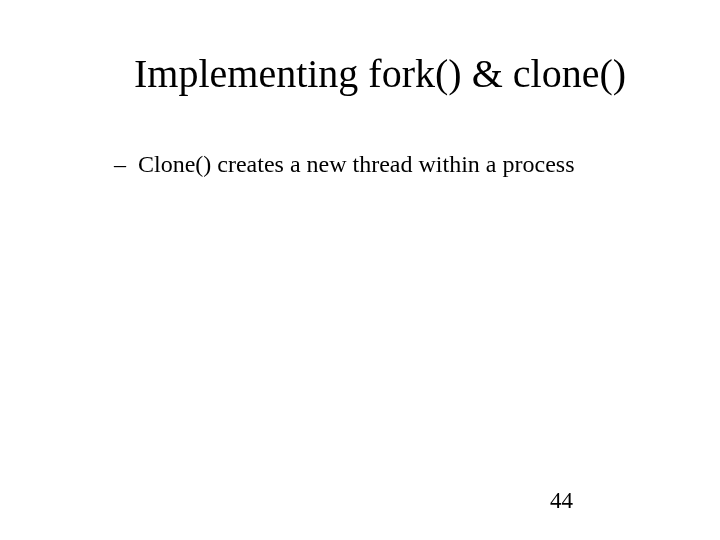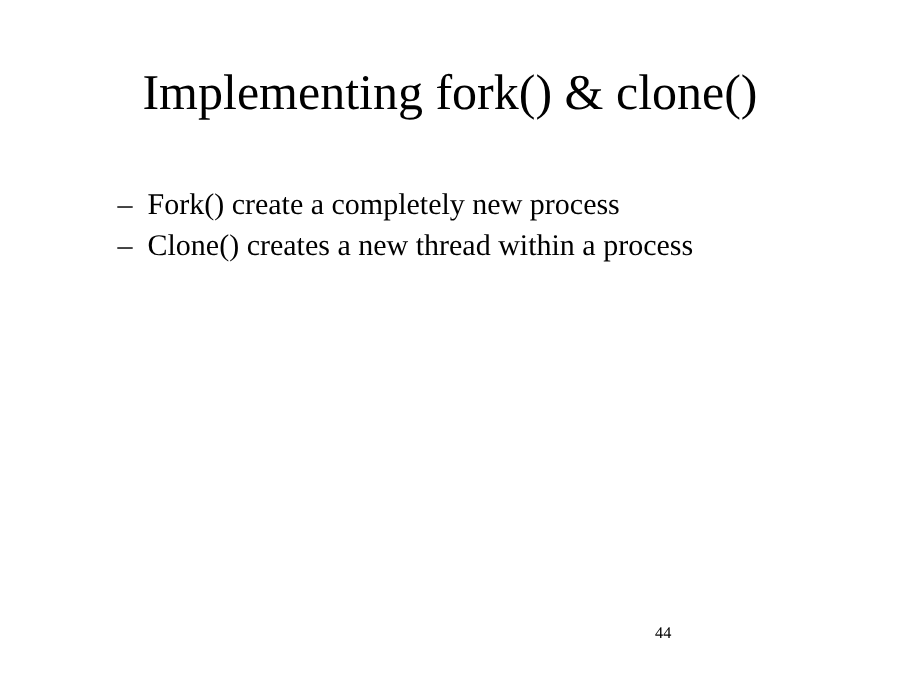--- a/index.html
+++ b/index.html
@@ -11,20 +11,21 @@
     font-family: "Times New Roman", Times, serif;
     color: #000;
     position: relative;
     overflow: hidden;
   }
   .slide {
     width: 585px;
     height: 540px;
     position: relative;
     box-sizing: border-box;
+    margin-left: 20px;
   }
   .title {
     position: absolute;
     top: 50px;
     left: 0;
     width: 720px;
     text-align: center;
     font-size: 40px;
     font-weight: 400;
   }
@@ -55,36 +56,35 @@
     position: relative;
   }
   .bullet-l2::before {
     content: "–";
     position: absolute;
     left: 34px;
     top: 0;
   }
   .pagenum {
     position: absolute;
-    right: 48px;
+    right: 32px;
     bottom: 26px;
-    font-size: 13px;
+    font-size: 23px;
   }
 </style>
 </head>
 <body>
 
 <div class="slide">
 
   <div class="title">Implementing fork() &amp; clone()</div>
 
   <div class="body">
 
 
-    <p class="bullet-l2">Fork() create a completely new process</p>
 
     <p class="bullet-l2">Clone() creates a new thread within a process</p>
 
   </div>
 
   <div class="pagenum">44</div>
 
 </div>
 
 </body></html>

